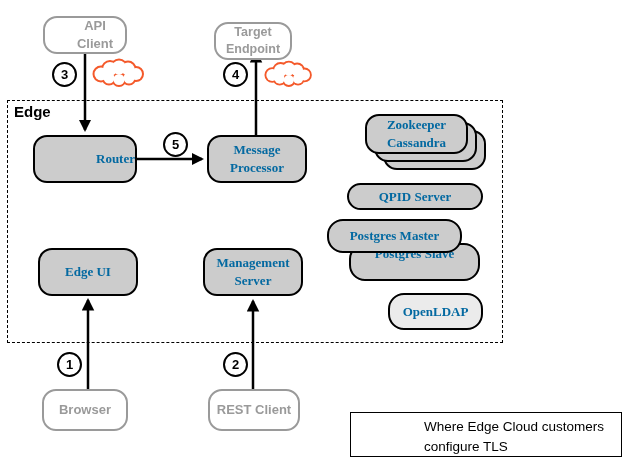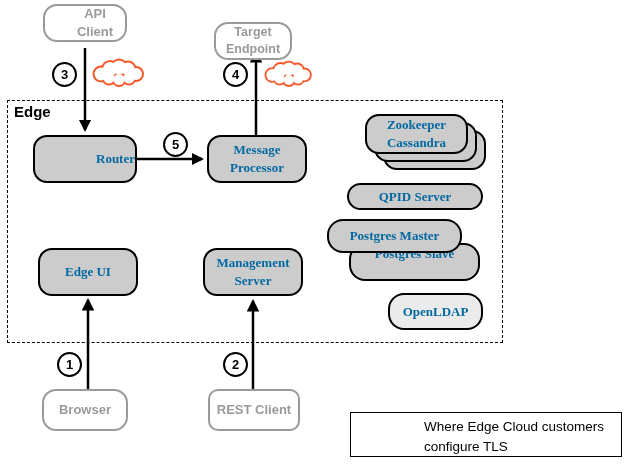--- a/index.html
+++ b/index.html
@@ -87,31 +87,31 @@
     <line x1="256" y1="135" x2="256" y2="52" stroke="#000" stroke-width="2.5" marker-end="url(#ah)"></line>
     <line x1="137" y1="159" x2="202" y2="159" stroke="#000" stroke-width="2.5" marker-end="url(#ah)"></line>
     <line x1="88" y1="389" x2="88" y2="300" stroke="#000" stroke-width="2.5" marker-end="url(#ah)"></line>
     <line x1="253" y1="389" x2="253" y2="301" stroke="#000" stroke-width="2.5" marker-end="url(#ah)"></line>
 
     <use href="#cloudShape" transform="translate(92,61)"></use>
     <use href="#cloudShape" transform="translate(264,63) scale(0.92)"></use>
     <use href="#cloudShape" transform="translate(362,422)"></use>
   </svg>
 
-  <div class="box external" style="left:43px; top:4px; width:84px; height:38px;padding-left:20px;">
+  <div class="box external" style="left:43px; top:16px; width:84px; height:38px;padding-left:20px;">
     <span>API Client</span>
   </div>
   <div class="box external" style="left:214px; top:10px; width:78px; height:38px; font-size:12.5px;margin-top:12px;">
     <span class="ml">Target
 Endpoint</span>
   </div>
   <div class="box external" style="left:42px; top:389px; width:86px; height:42px;">
     <span>Browser</span>
   </div>
-  <div class="box external" style="left:208px; top:389px; width:92px; height:42px;border-radius:10px;">
+  <div class="box external" style="left:208px; top:389px; width:92px; height:42px;">
     <span>REST Client</span>
   </div>
 
   <div class="box internal" style="left:33px; top:135px; width:104px; height:48px;justify-content:flex-end;">
     <span>Router</span>
   </div>
   <div class="box internal" style="left:207px; top:135px; width:100px; height:48px;">
     <span class="ml">Message
 Processor</span>
   </div>

